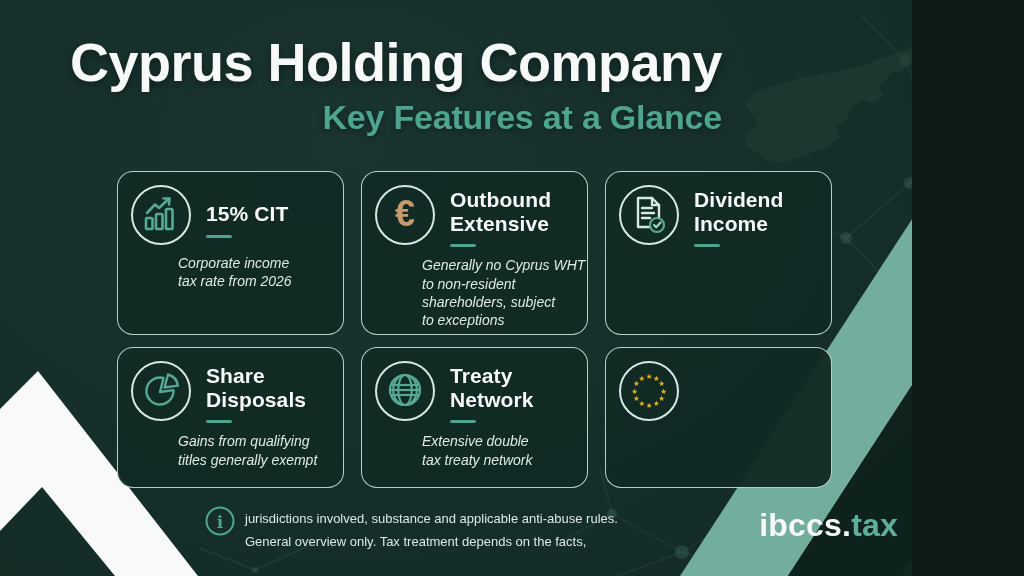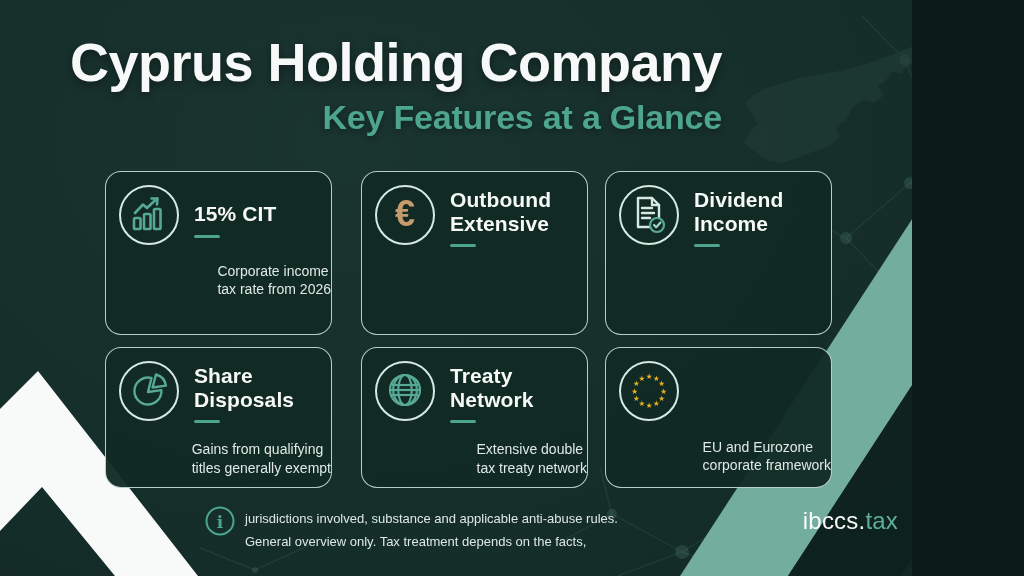--- a/index.html
+++ b/index.html
@@ -16,39 +16,39 @@
   .main-title{margin:0;font-size:54px;font-weight:bold;letter-spacing:-0.5px;
     color:#f6f9f7;line-height:1.05;text-shadow:0 3px 8px rgba(0,0,0,.4);}
   .subtitle{margin:7px 0 0;font-size:34px;font-weight:bold;color:#4da48f;
     letter-spacing:-0.2px;text-shadow:0 2px 6px rgba(0,0,0,.35);text-align:right;}
 
   
   .card{position:absolute;width:227px;background:rgba(18,42,36,.96);
     border:1.5px solid rgba(213,235,228,.85);border-radius:16px;}
   .r1{top:171px;height:164px;}
   .r2{top:347px;height:141px;}
-  .c1{left:105px;}.c2{left:361px;}.c3{left:605px;}
+  .c1{left:117px;}.c2{left:361px;}.c3{left:605px;}
   .card-row{display:flex;padding:13px 8px 0 13px;}
   .icon-circle{width:60px;height:60px;flex:none;border:2px solid #d6e9e2;border-radius:50%;
     display:flex;align-items:center;justify-content:center;}
   .text-col{margin-left:15px;padding-top:3px;min-width:0;}
   .card-title{margin:0;font-size:21px;line-height:1.12;font-weight:bold;color:#f6f9f7;letter-spacing:.1px;}
   .card.single .card-title{padding-top:14px;}
   .divider{width:26px;height:3px;background:#4da48f;border-radius:2px;margin-top:9px;}
-  .desc-wrap{display:flex;justify-content:flex-end;padding-left:60px;margin-top:17px;}
+  .desc-wrap{display:flex;justify-content:flex-start;padding-left:60px;margin-top:9px;font-style:italic;}
   .card-desc{margin:0;font-size:14px;line-height:1.32;color:#dfe9e5;white-space:pre-line;text-align:left;}
   .euro{font-size:36px;font-weight:bold;color:#c59a6d;line-height:1;padding-bottom:3px;}
 
   
   .footer-icon{position:absolute;left:204px;top:505px;width:32px;height:32px;}
   .footer-text{position:absolute;left:245px;top:507px;font-size:13px;line-height:23px;color:#dde8e4;}
   .footer-text span{display:block;}
 
   
-  .logo{position:absolute;right:14px;top:507px;font-size:24px;font-weight:normal;letter-spacing:.2px;}
+  .logo{position:absolute;right:14px;top:507px;font-size:32px;font-weight:bold;letter-spacing:.2px;}
   .logo .main{color:#f6f9f7;}
   .logo .accent{color:#5fae9b;}
 </style>
 </head>
 <body>
 
 <div class="stage">
 
   <svg class="bg-svg" width="1024" height="576" viewBox="0 0 1024 576">
 
@@ -121,20 +121,26 @@
   <div class="card r1 c2">
     <div class="card-row">
       <div class="icon-circle">
         <span class="euro">€</span>
       </div>
       <div class="text-col">
         <h3 class="card-title">Outbound Extensive</h3>
         <div class="divider"></div>
       </div>
     </div>
+    <div class="desc-wrap">
+        <p class="card-desc">Generally no Cyprus WHT
+to non-resident
+shareholders, subject
+to exceptions</p>
+      </div>
   </div>
 
   <div class="card r1 c3">
     <div class="card-row">
       <div class="icon-circle">
         <svg width="52" height="52" viewBox="0 0 52 52">
           <g fill="none" stroke="#d6e9e2" stroke-width="2.4" stroke-linecap="round" stroke-linejoin="round">
             <path d="M15 9 h14 l7 7 v22 h-21 z"></path>
             <path d="M29 9 v7 h7"></path>
             <line x1="19" y1="19" x2="29" y2="19"></line>
@@ -212,24 +218,20 @@
             <text x="11.5" y="28.6">★</text>
               <text x="13.4" y="21.35">★</text>
             <text x="18.75" y="16">★</text>
               <text x="26" y="14.1">★</text>
             <text x="33.25" y="16">★</text>
               <text x="38.6" y="21.35">★</text>
           </g>
         </svg>
       </div>
     </div>
-    <div class="desc-wrap">
-        <p class="card-desc">EU and Eurozone
-corporate framework</p>
-      </div>
   </div>
 
   <div class="footer-icon">
     <svg width="32" height="32" viewBox="0 0 32 32">
       <circle cx="16" cy="16" r="13.5" fill="none" stroke="#4da48f" stroke-width="2"></circle>
       <text x="16" y="22.5" font-family="'DejaVu Serif',serif" font-weight="bold" font-size="17" fill="#4da48f" text-anchor="middle">i</text>
     </svg>
   </div>
   <div class="footer-text">
     <span>jurisdictions involved, substance and applicable anti-abuse rules.</span>

